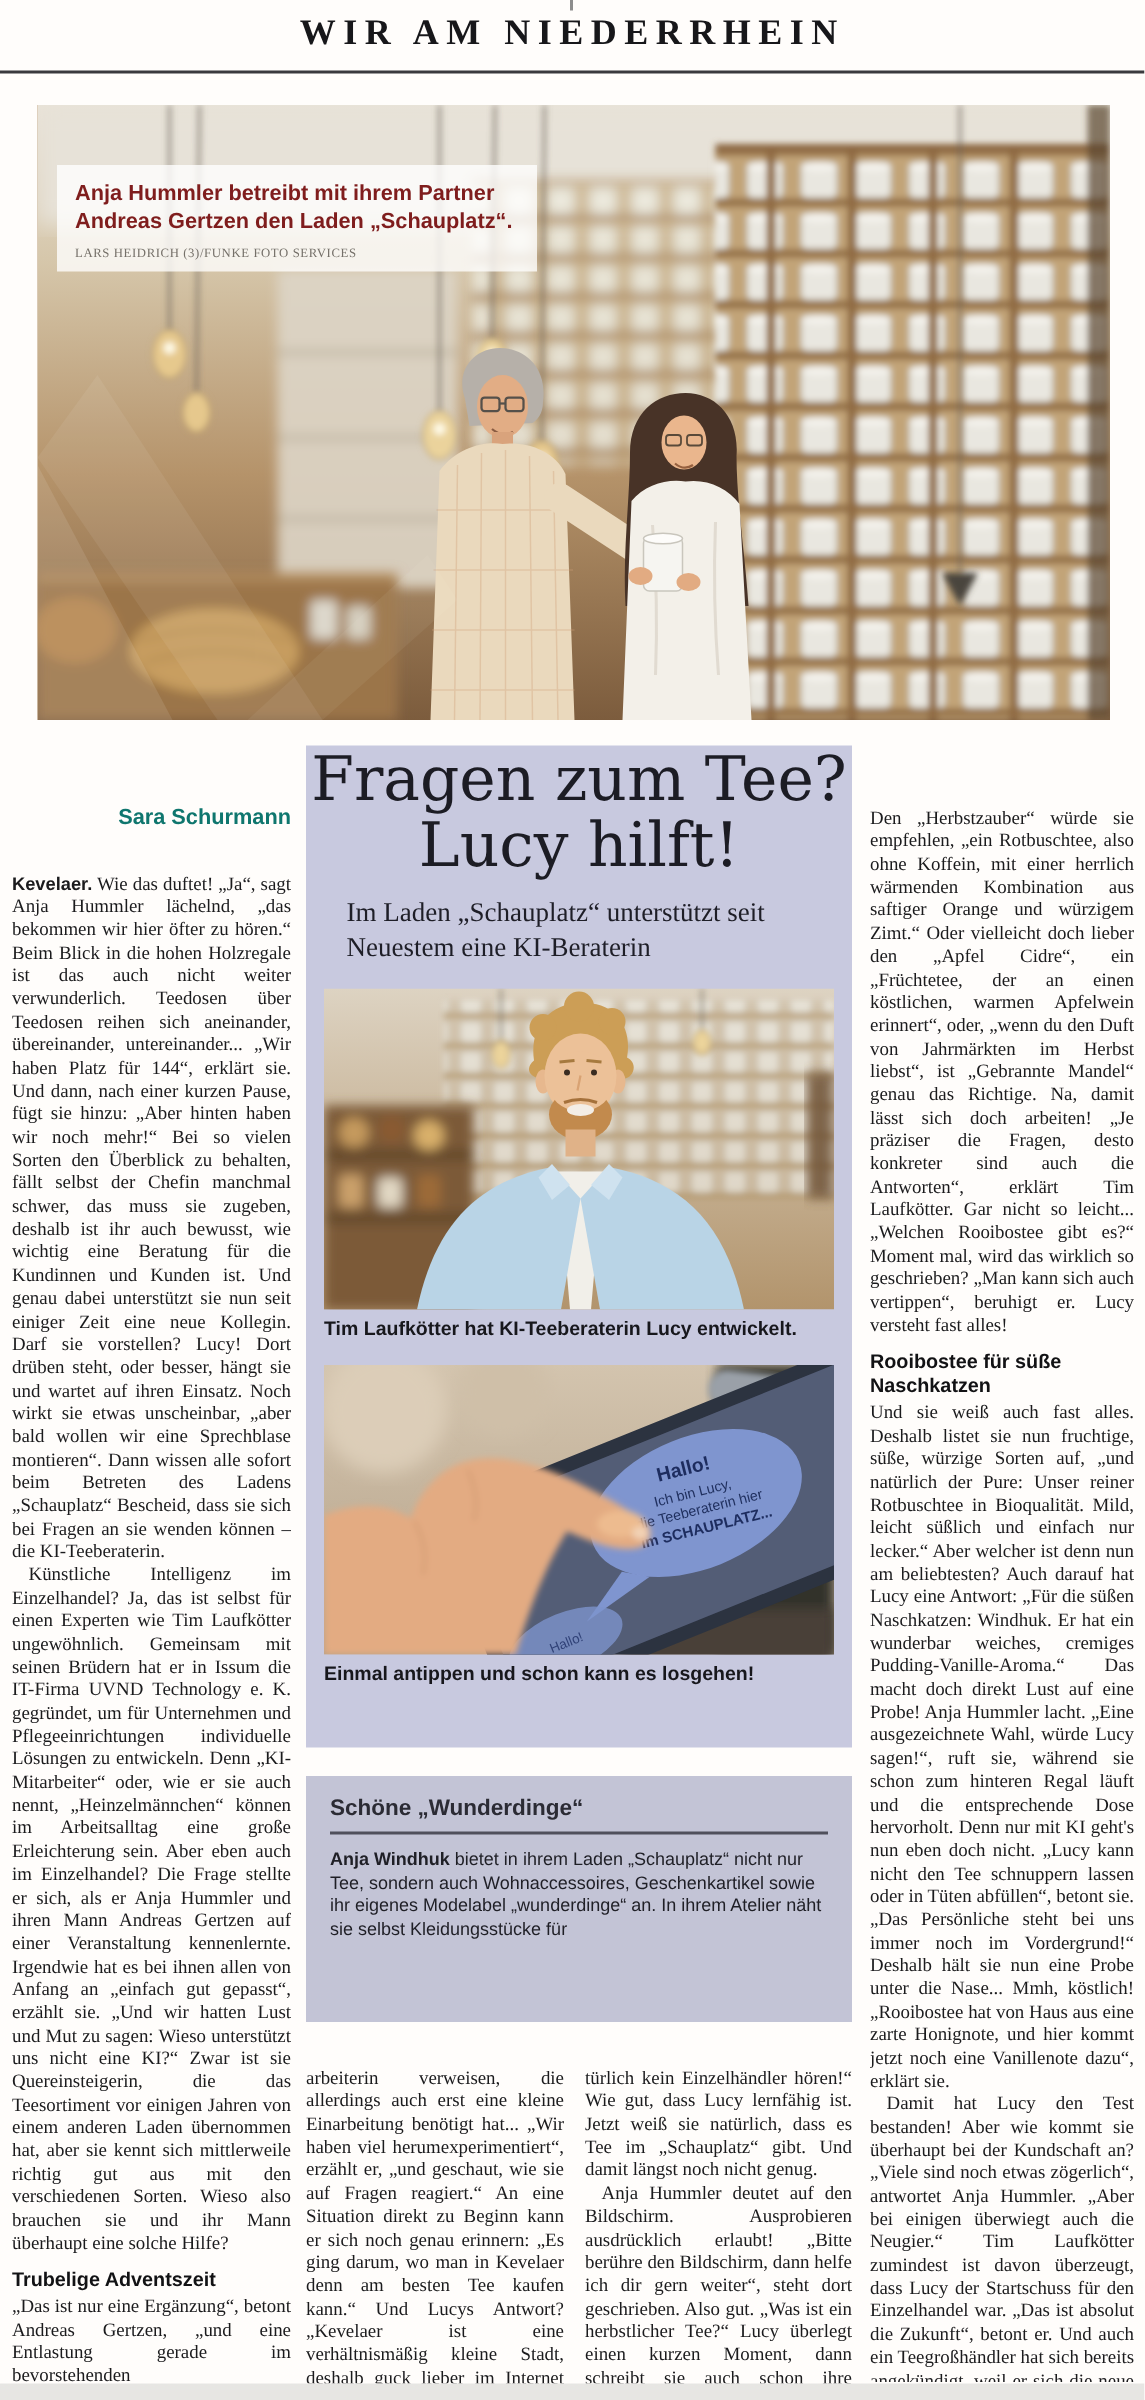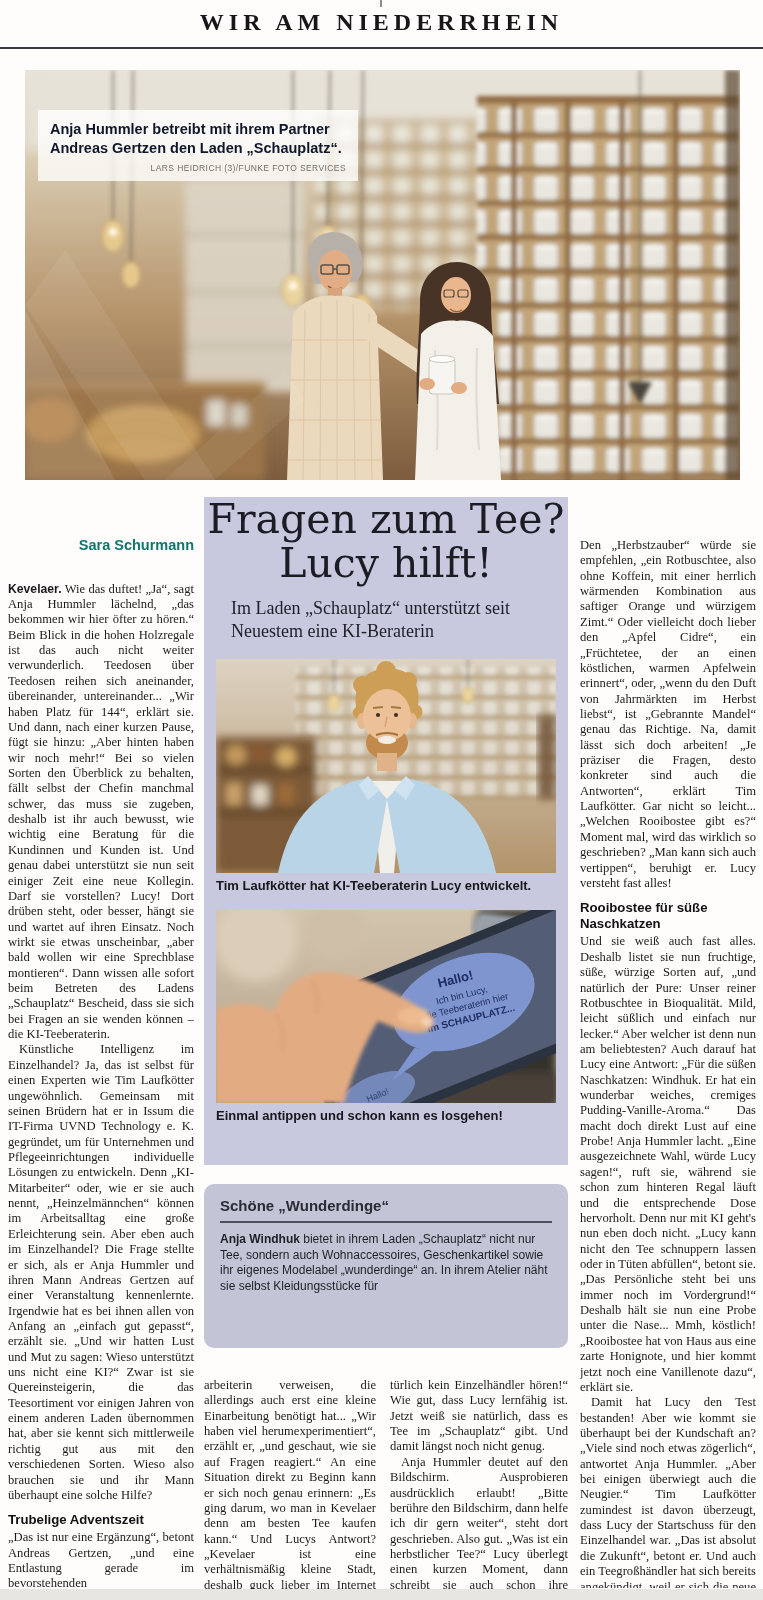--- a/index.html
+++ b/index.html
@@ -19,24 +19,24 @@
 
   
   .hero{position:absolute;left:25px;top:70px;width:715px;height:410px;overflow:hidden;background:#b79a74;}
   .hero svg{display:block;}
   .hero-caption{
     position:absolute;left:13px;top:40px;width:296px;
     background:rgba(255,255,255,0.78);padding:10px 12px 8px 12px;
   }
   .hero-caption .cap-line{
     font-family:"Liberation Sans",sans-serif;font-weight:bold;font-size:14.5px;
-    line-height:1.3;color:#0f172a;
+    line-height:1.3;color:#7f1d1d;
   }
   .hero-credit{
-    margin-top:5px;text-align:right;font-family:Liberation Sans, sans-serif;
+    margin-top:5px;font-family:Liberation Serif, serif;
     font-size:8.5px;letter-spacing:0.4px;color:#757069;
   }
 
   
   .col{
     position:absolute;font-size:12.6px;line-height:1.22;text-align:justify;
     color:#1b1b1d;overflow:hidden;hyphens:auto;-webkit-hyphens:auto;
   }
   .col p{margin:0;}
   .col p.ind{text-indent:11px;}
@@ -70,21 +70,21 @@
   .photo{margin:16px auto 0;width:340px;position:relative;background:#9b8martin;}
   .photo svg{display:block;}
   .photo-caption{
     width:340px;margin:5px auto 0;font-family:"Liberation Sans",sans-serif;
     font-weight:bold;font-size:13px;color:#17171c;text-align:left;line-height:1.25;
   }
 
   
   #infobox{
     position:absolute;left:204px;top:1184px;width:364px;height:164px;
-    background:var(--info_box,#c3c4d6);box-sizing:border-box;padding:13px 16px 10px;overflow:hidden;border-radius:10px;
+    background:var(--info_box,#c3c4d6);box-sizing:border-box;padding:13px 16px 10px;overflow:hidden;
   }
   .infobox-title{font-family:"Liberation Sans",sans-serif;font-weight:bold;font-size:15px;color:#2b2b34;}
   .infobox-rule{height:2px;background:#50505c;margin:7px 0 9px 0;}
   .infobox-cols{display:flex;gap:15px;}
   .infobox-col{
     flex:1;font-family:"Liberation Sans",sans-serif;font-size:12px;
     line-height:1.3;color:#1f1f26;text-align:left;
   }
   .infobox-col p{margin:0 0 9px 0;}
   .infobox-col b{font-weight:bold;}

